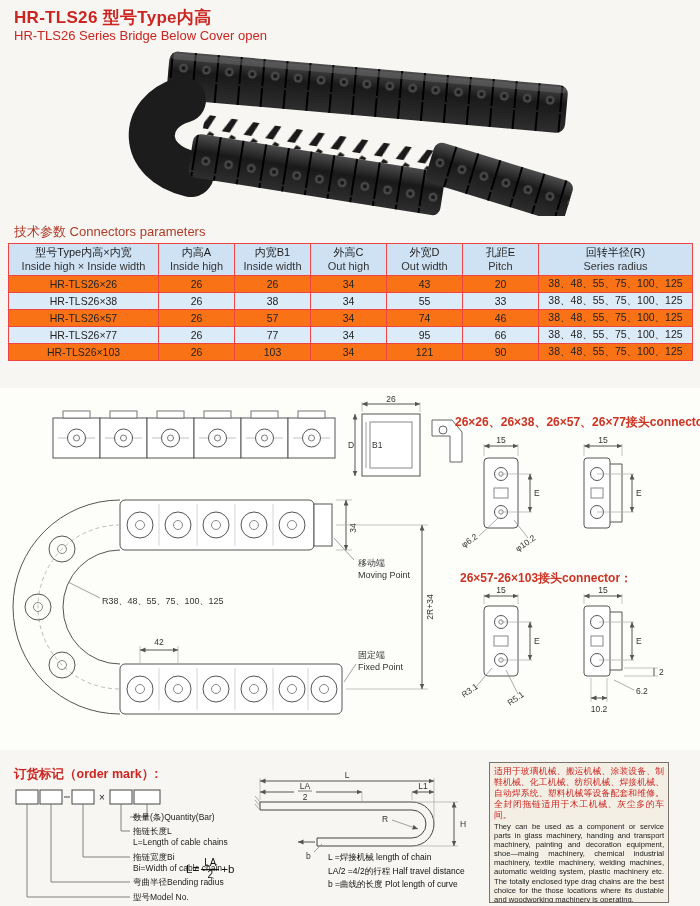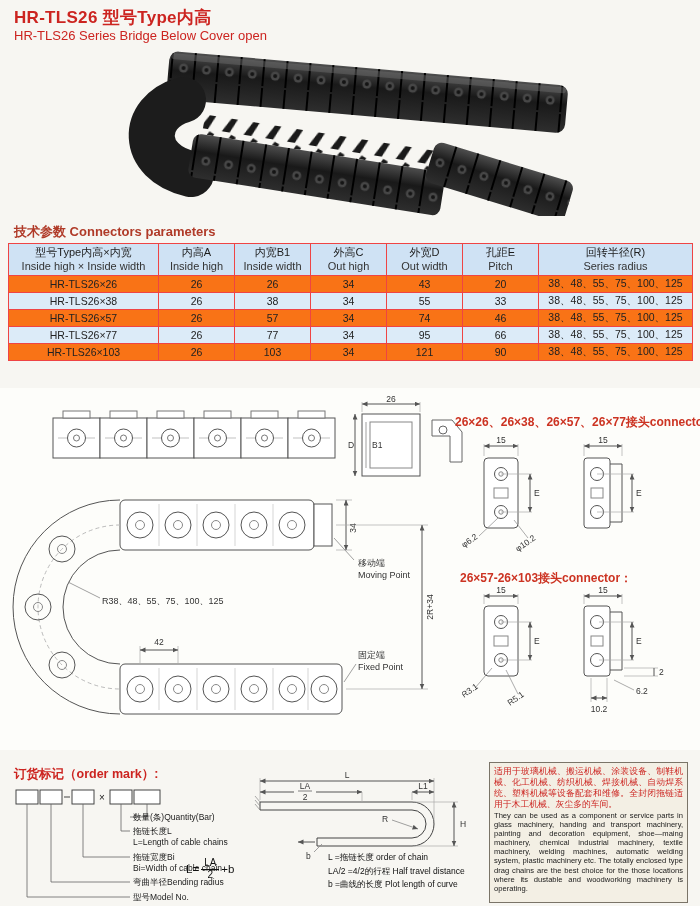--- a/index.html
+++ b/index.html
@@ -2,21 +2,21 @@
 <html><head>
 <meta charset="utf-8">
 <style>
   * { margin:0; padding:0; box-sizing:border-box; }
   html,body { background:#e9e9e9; }
   body { font-family:"Liberation Sans", sans-serif; }
   .page { position:relative; width:700px; height:906px; margin:0 auto; background:#f7f6f2; overflow:hidden; }
   .abs { position:absolute; }
   .title { position:absolute; left:14px; top:6px; font-size:17px; font-weight:bold; color:#cc2420; letter-spacing:.3px; }
   .subtitle { position:absolute; left:14px; top:28px; font-size:13px; color:#cc2420; }
-  .sec-heading { position:absolute; left:14px; top:223px; font-size:13px; font-weight:bold; color:#b03a28; }
+  .sec-heading { position:absolute; left:14px; top:223px; font-size:13px; font-weight:normal; color:#b03a28; }
 
   table.params { position:absolute; left:8px; top:243px; width:684px; border-collapse:collapse; table-layout:fixed; }
   .params th, .params td { border:1px solid #ef4444; text-align:center; color:#222; overflow:hidden; white-space:nowrap; }
   .params thead th { background:#cfe2f4; font-weight:normal; padding:2px 1px; vertical-align:middle; }
   .params .hcn { font-size:11px; color:#1c1c1c; line-height:1.25; }
   .params .hen { font-size:11px; color:#333; line-height:1.2; }
   .params tbody td { font-size:10.5px; height:17px; background:#f97316; }
   .params tbody tr:nth-child(even) td { background:#dcebf8; }
 
   .panel { position:absolute; left:0; top:388px; width:700px; height:362px; background:#fdfdfa; }
@@ -25,21 +25,21 @@
   svg text { font-family:"Liberation Sans", sans-serif; }
   .dim { font-size:8.5px; fill:#333; }
   .lbl { font-size:9px; fill:#333; }
   .olbl { font-size:8.5px; fill:#222; }
 
   .order-heading { position:absolute; left:14px; top:766px; font-size:12.5px; font-weight:bold; color:#cc2420; }
   .formula { position:absolute; left:186px; top:858px; display:flex; align-items:center; gap:2px; font-size:11.5px; color:#111; }
   .frac { display:inline-flex; flex-direction:column; align-items:center; line-height:1.05; font-size:10px; }
   .frac .num { border-bottom:1px solid #111; padding:0 3px; }
   .defs { position:absolute; left:328px; top:851px; font-size:8.5px; color:#111; line-height:1.6; white-space:nowrap; }
-  .app-box { position:absolute; left:489px; top:762px; width:199px; height:141px; border:1px solid #7a7468; background:#f3efe4; padding:3px 4px; overflow:hidden; }
+  .app-box { position:absolute; left:489px; top:762px; width:180px; height:141px; border:1px solid #7a7468; background:#f3efe4; padding:3px 4px; overflow:hidden; }
   .app-cn { color:#cc2420; font-size:8.8px; line-height:1.25; text-align:justify; }
   .app-en { color:#1a1a1a; font-size:7.6px; line-height:1.2; text-align:justify; margin-top:1px; }
 </style>
 </head>
 <body>
 
 <div class="page">
 
   <div class="title">HR-TLS26 型号Type内高</div>
   <div class="subtitle">HR-TLS26 Series Bridge Below Cover open</div>
@@ -468,21 +468,21 @@
   <div class="formula">
     <span>L=</span>
     <span class="frac">
       <span class="num">LA</span>
       <span>2</span>
     </span>
     <span>+b</span>
   </div>
 
   <div class="defs">
-    <div>L =拖链长度 order of chain</div>
+    <div>L =焊接机械 length of chain</div>
     <div>LA/2 =4/2的行程 Half travel distance</div>
     <div>b =曲线的长度 Plot length of curve</div>
   </div>
 
   <div class="app-box">
     <div class="app-cn">适用于玻璃机械、搬运机械、涂装设备、制鞋机械、化工机械、纺织机械、焊接机械、自动焊系统、塑料机械等设备配套和维修。全封闭拖链适用于木工机械、灰尘多的车间。</div>
     <div class="app-en">They can be used as a component or service parts in glass machinery, handing and transport machinery, painting and decoration equipment, shoe—maing machinery, chemical industrial machinery, textile machinery, welding machines, automatic welding system, plastic machinery etc. The totally enclosed type drag chains are the best choice for the those locations where its dustable and woodworking machinery is operating.</div>
   </div>
 
 </div>

